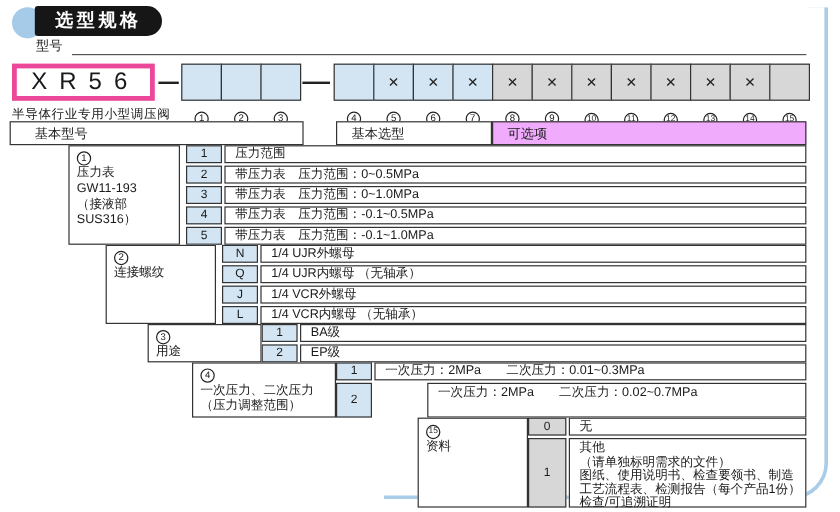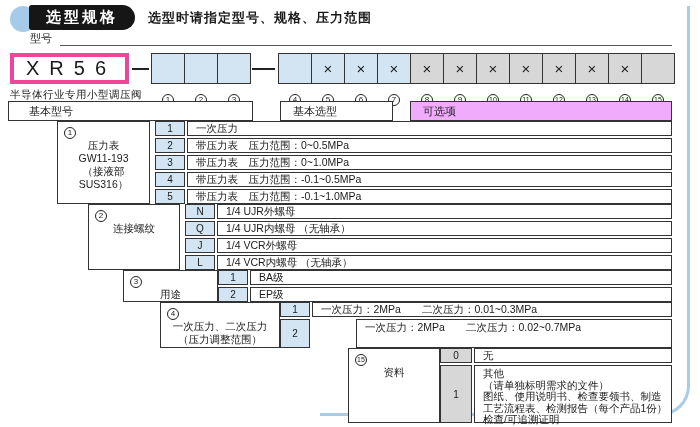--- a/index.html
+++ b/index.html
@@ -46,29 +46,29 @@
   .mlab{margin-top:4px;}
   .circ{
     display:inline-flex;width:12px;height:12px;border:1px solid #222;border-radius:50%;
     align-items:center;justify-content:center;font-size:8px;line-height:1;background:#fff;flex:none;
   }
   .caption{position:absolute;left:10px;top:88px;font-size:10.5px;letter-spacing:0.5px;}
 
   
   .hbox{position:absolute;top:101px;height:20px;border:1px solid #333;background:#fff;display:flex;align-items:center;font-size:11px;}
   #bh-model{left:8px;width:245px;padding-left:20px;font-family:Liberation Serif, serif;}
-  #bh-basic{left:280px;width:113px;padding-left:12px;}
+  #bh-basic{left:280px;width:130px;padding-left:12px;}
   #bh-opt{left:410px;width:262px;padding-left:12px;background:#f0abfc;}
 
   
   .lab{
     position:absolute;border:1px solid #333;background:#fff;padding:3px 6px;
     font-size:10.5px;line-height:13px;
   }
-  .lab .lab-text{white-space:pre-line;text-align:center;}
+  .lab .lab-text{white-space:pre-line;}
   .rows{position:absolute;display:flex;flex-direction:column;gap:2px;}
   .trow{display:flex;gap:2px;height:15px;}
   .trow .code{
     width:30px;border:1px solid #333;display:flex;align-items:center;justify-content:center;
     font-size:10px;flex:none;
   }
   .trow .desc{
     flex:1;border:1px solid #333;background:#fff;display:flex;align-items:center;
     padding-left:8px;font-size:10.5px;white-space:pre-line;line-height:11.5px;
   }
@@ -90,21 +90,20 @@
 </style>
 </head>
 <body>
 
 <div class="page">
 
   <span class="hdr-circle"></span>
   <div class="hdr-banner">
     <span>选型规格</span>
   </div>
-  <div class="hdr-sub">选型时请指定型号、规格、压力范围</div>
 
   <div class="page-edge"></div>
 
   <div class="model-label">型号</div>
   <div class="model-rule"></div>
   <div class="xr-box">XR56</div>
   <div class="dash dash-1"></div>
   <div class="dash dash-2"></div>
   <div class="boxgroup" id="g1">
       <div class="munit">
@@ -179,21 +178,21 @@
   <div id="sec-0">
     <div class="lab">
       <span class="circ">1</span>
       <div class="lab-text">压力表
 GW11-193
 （接液部SUS316）</div>
     </div>
     <div class="rows">
         <div class="trow">
           <div class="code fill-blue">1</div>
-          <div class="desc">一次压力</div>
+          <div class="desc">压力范围</div>
         </div>
         <div class="trow">
           <div class="code fill-blue">2</div>
           <div class="desc">带压力表　压力范围：0~0.5MPa</div>
         </div>
         <div class="trow">
           <div class="code fill-blue">3</div>
           <div class="desc">带压力表　压力范围：0~1.0MPa</div>
         </div>
         <div class="trow">

